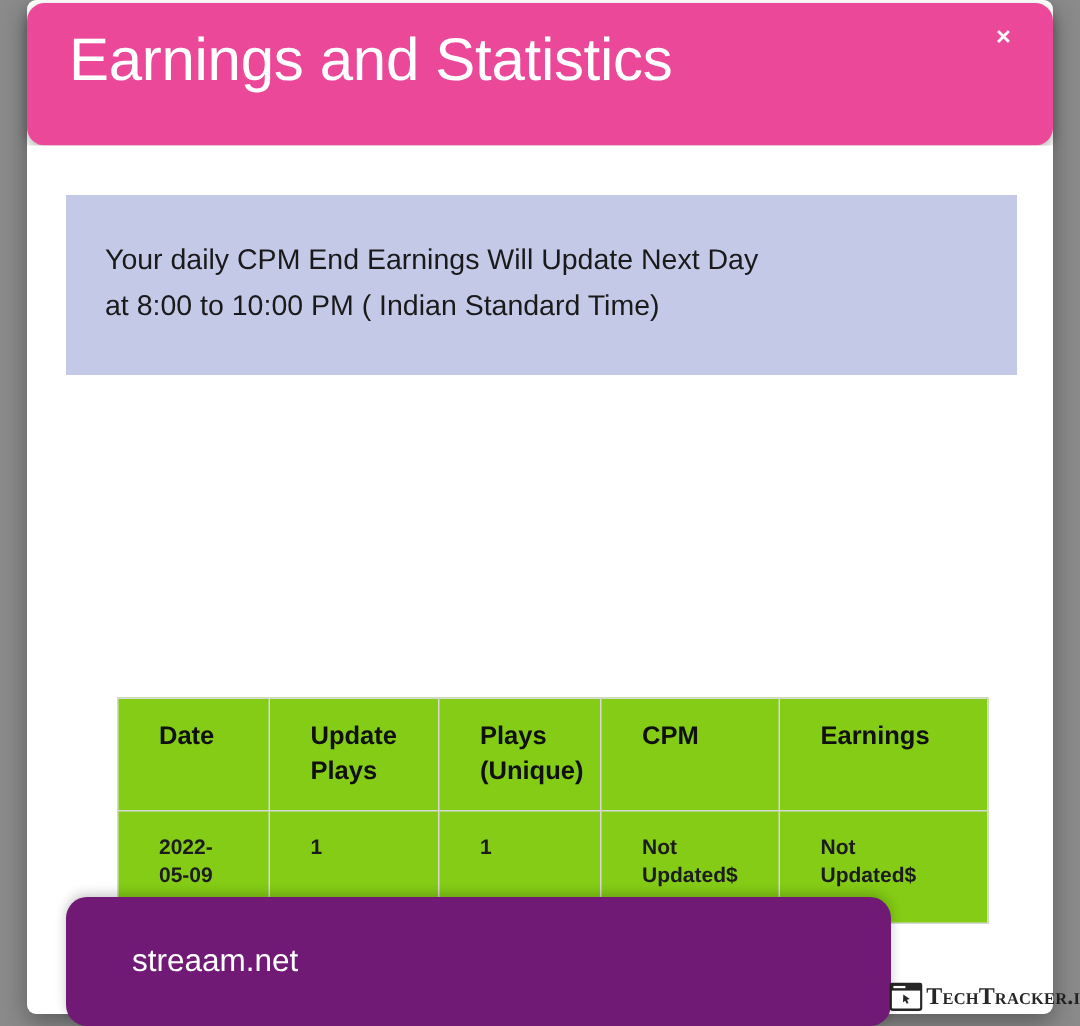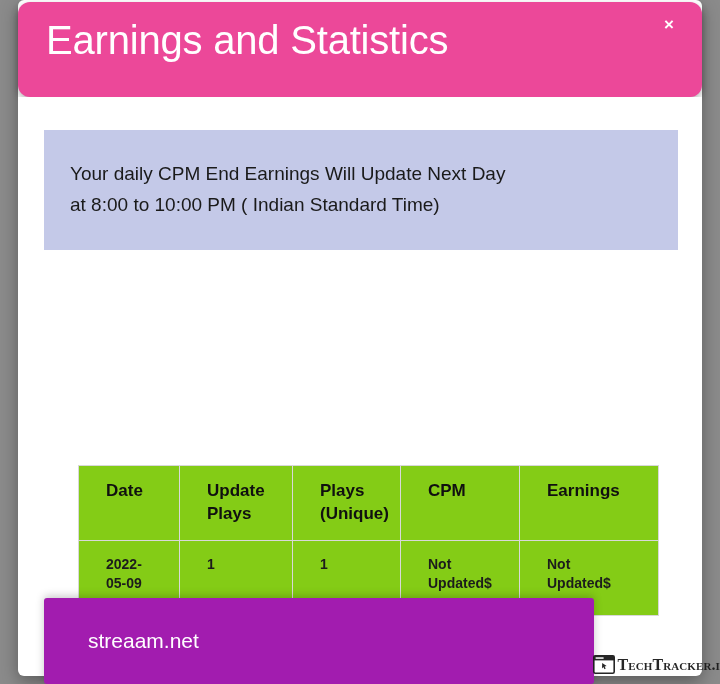--- a/index.html
+++ b/index.html
@@ -171,22 +171,22 @@
   .col-cpm    { width: 119px; }
   .col-earn   { width: 139px; }
 
   
   .modal-footer {
     position: absolute;
     left: 26px;
     top: 598px;
     width: 550px;
     height: 86px;
-    background: #a21caf;
-    border-radius: 3px;
+    background: #701a75;
+    border-radius: 14px;
     box-shadow: 0 -2px 8px rgba(0,0,0,0.22);
     overflow: hidden;
   }
   .footer-domain {
     position: absolute;
     left: 44px;
     top: 31px;
     font-size: 21px;
     color: #ffffff;
     font-weight: 400;

